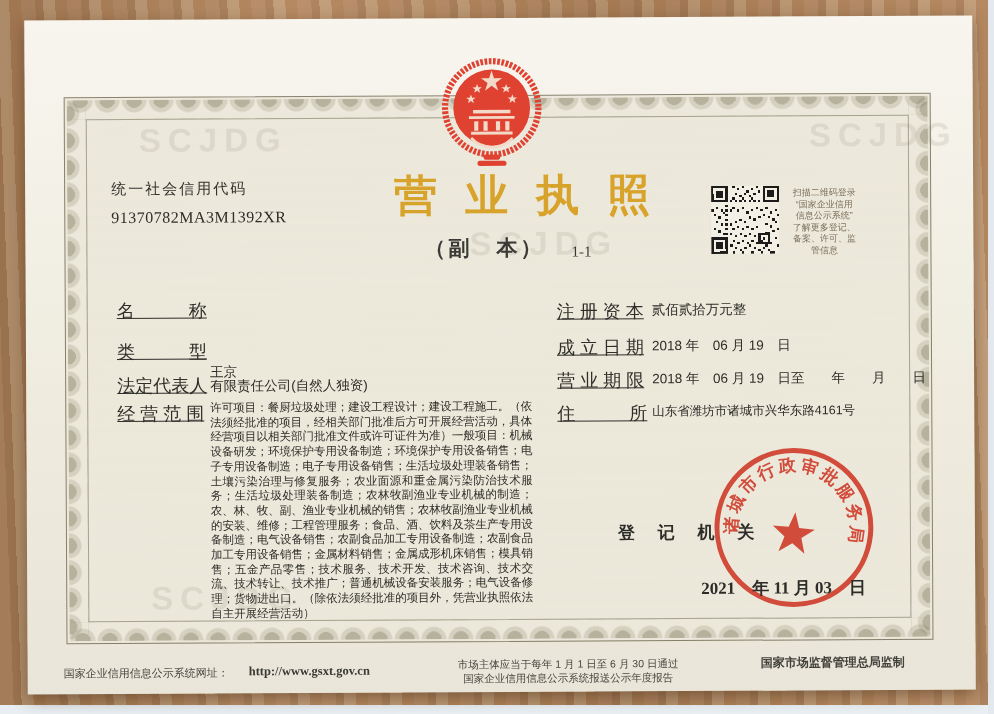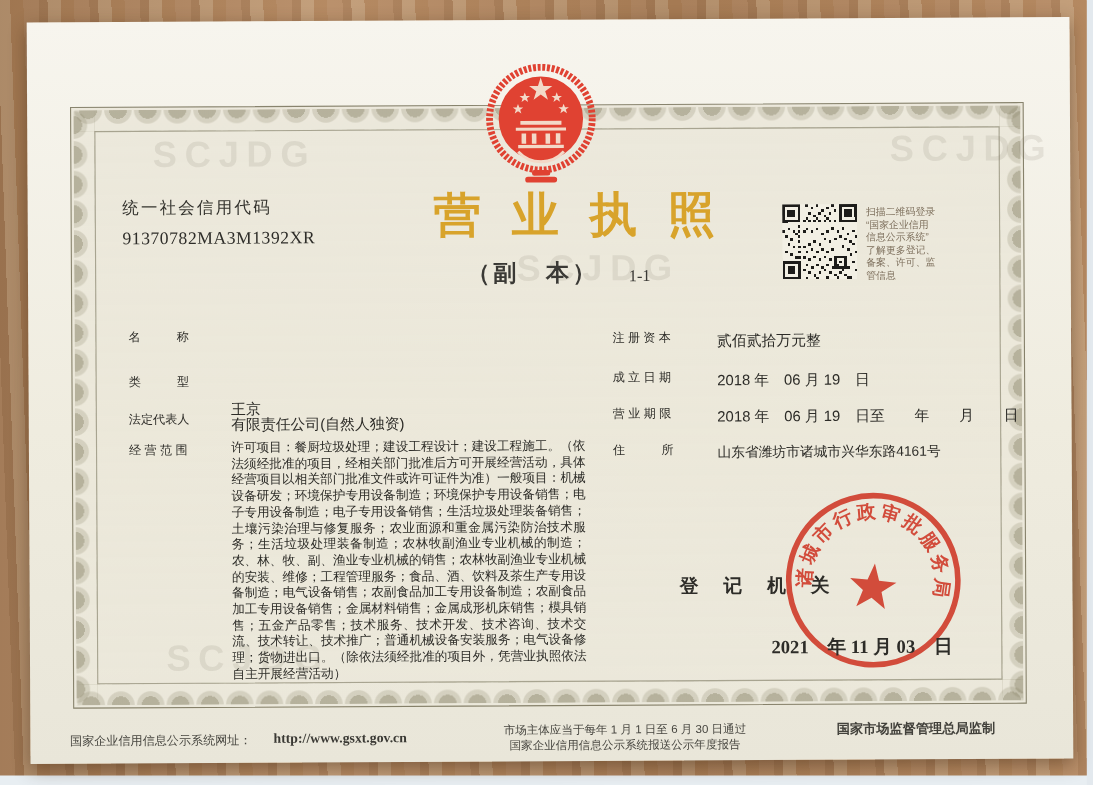--- a/index.html
+++ b/index.html
@@ -32,22 +32,22 @@
     background-image:radial-gradient(circle at 100% 50%, rgba(108,102,70,.42) 0 8px, rgba(108,102,70,.18) 8px 12px, transparent 13px);
     background-size:19px 27px;background-repeat:repeat-y;}
   .wm{position:absolute;font-weight:700;font-size:33px;letter-spacing:7px;color:rgba(118,112,92,.13);}
   .abs{position:absolute;}
   .code-label{left:86px;top:160px;font-size:15px;letter-spacing:2px;color:#33322d;}
   .code-value{left:86px;top:189px;font-size:16px;font-family:"Liberation Serif","DejaVu Serif",serif;color:#2e2d29;letter-spacing:.5px;}
   .title{left:327px;top:149px;width:340px;text-align:center;font-size:43px;font-weight:700;color:#d8a32b;word-spacing:16px;}
   .subtitle{left:399px;top:216px;font-size:21px;font-weight:700;letter-spacing:3px;color:#3a3935;}
   .copyno{left:546px;top:226px;font-size:15px;color:#3a3935;font-family:"Liberation Serif","DejaVu Serif",serif;}
   .qr{left:686px;top:169px;width:68px;height:68px;}
-  .qr-caption{left:762px;top:171px;width:74px;font-size:9px;line-height:11.5px;color:#7d6f5c;white-space:pre-line;}
-  .f-label{position:absolute;width:86px;display:flex;justify-content:space-between;font-size:11px;color:#2f2e2a;font-weight:500;white-space:nowrap;}
+  .qr-caption{left:762px;top:171px;width:74px;font-size:9px;line-height:11.5px;color:#7d6f5c;white-space:pre-line;text-align:center;}
+  .f-label{position:absolute;width:86px;display:flex;justify-content:space-between;font-size:18px;color:#2f2e2a;font-weight:500;white-space:nowrap;text-decoration:underline;}
   .f-value{position:absolute;font-size:13.5px;color:#2d2c28;font-weight:500;white-space:nowrap;}
   .scope{position:absolute;left:184px;top:381px;width:322px;font-size:11.5px;line-height:14.7px;color:#2d2c28;text-align:justify;white-space:normal;font-weight:500;}
   .addr{font-size:12.5px;}
   .reg-label{left:591px;top:504px;font-size:17px;font-weight:600;letter-spacing:9px;color:#2d2c28;}
   .seal{left:681px;top:425px;width:172px;height:172px;opacity:.88;transform:rotate(6deg);}
   .reg-date{left:674px;top:560px;width:220px;font-size:17px;font-weight:600;color:#2d2c28;font-family:"Liberation Serif","DejaVu Serif",serif;}
   .ft-label{left:36px;top:646px;font-size:11px;color:#46453f;text-align:right;}
   .ft-url{left:221px;top:645px;font-size:12.5px;font-weight:700;color:#3a3934;font-family:"Liberation Serif","DejaVu Serif",serif;}
   .ft-mid{left:388px;top:639px;width:305px;text-align:center;font-size:10.5px;line-height:14px;color:#46453f;}
   .ft-right{left:733px;top:638px;font-size:12px;font-weight:600;color:#42413b;text-align:right;}

